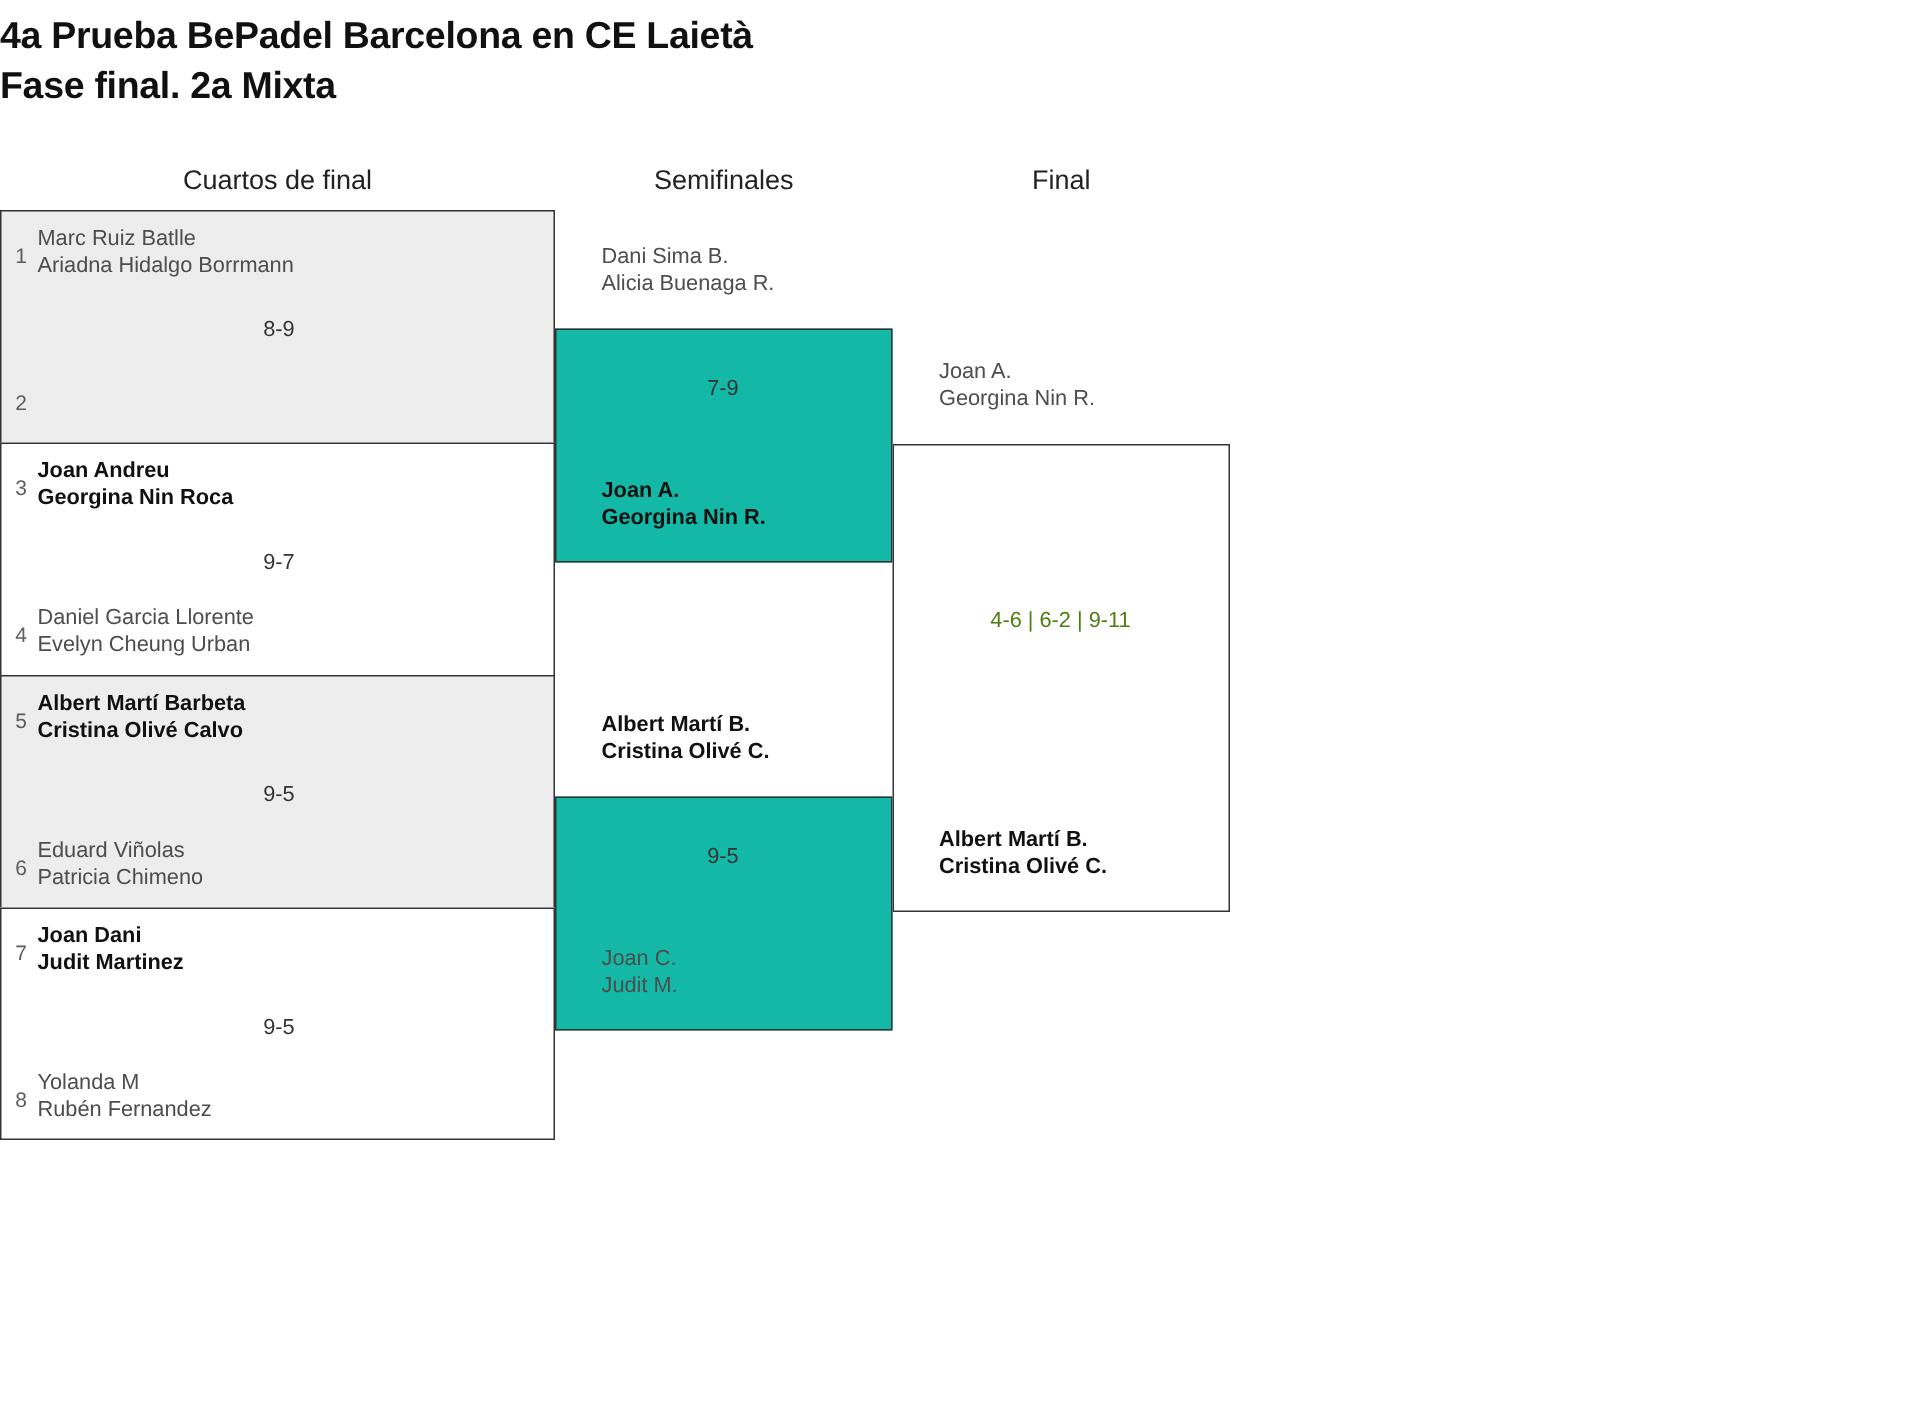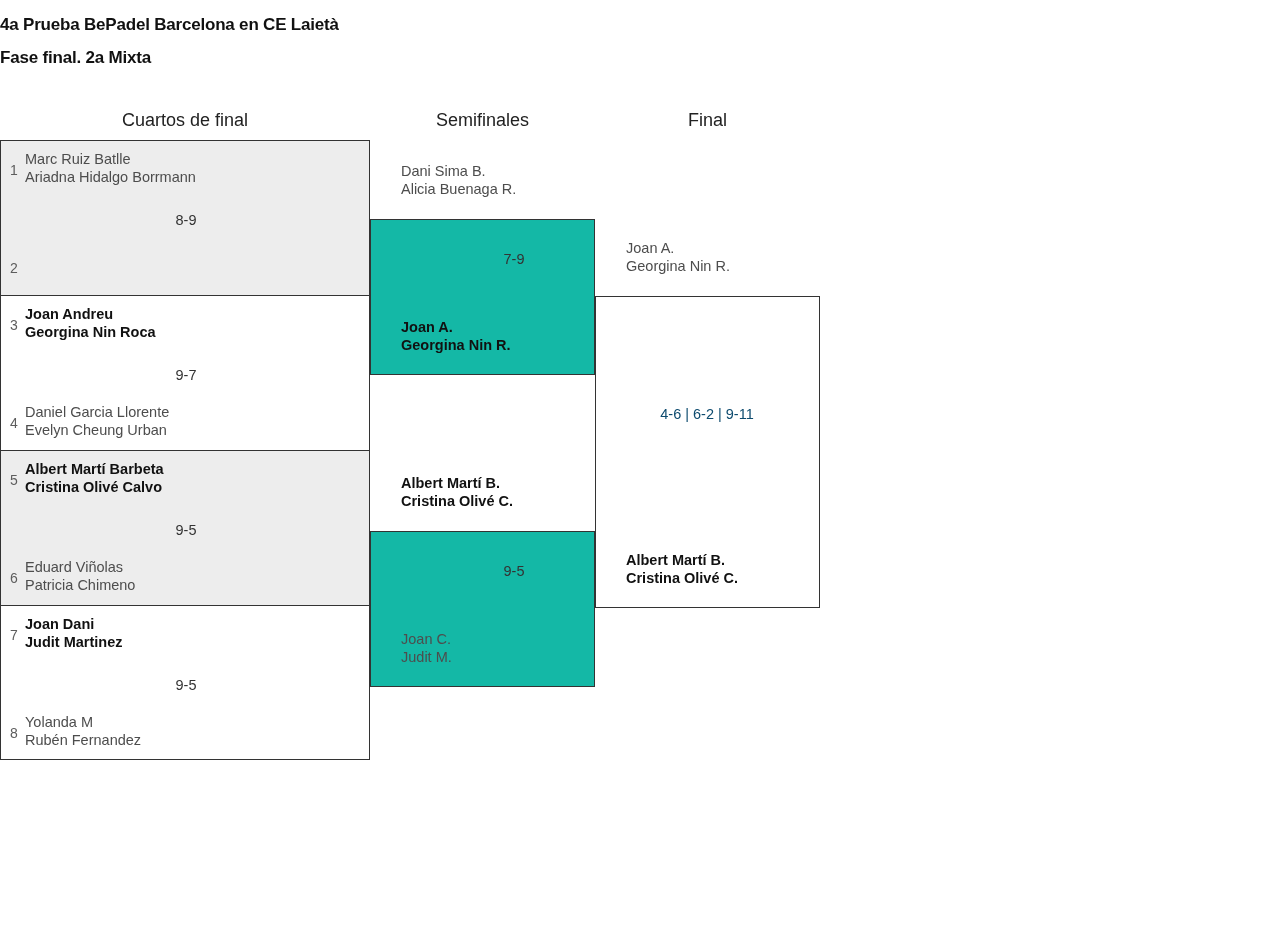--- a/index.html
+++ b/index.html
@@ -17,21 +17,21 @@
   }
 
   
   .title-block {
     position: absolute;
     left: 0px;
     top: 8px;
     width: 900px;
   }
   .title-line {
-    font-size: 17px;
+    font-size: 25px;
     font-weight: 700;
     line-height: 33px;
     color: #111111;
     letter-spacing: -0.2px;
     white-space: nowrap;
   }
 
   
   .round-header {
     position: absolute;
@@ -146,21 +146,20 @@
 
   .sf-score {
     position: absolute;
     left: 0px;
     top: 30px;
     width: 222px;
     text-align: center;
     font-size: 14.5px;
     color: #333333;
     line-height: 18px;
-    padding-left: 32px;
   }
 
   
   .f-box {
     position: absolute;
     left: 595px;
     top: 296px;
     width: 225px;
     height: 312px;
     box-sizing: border-box;
@@ -178,21 +177,21 @@
   #f-top { top: -58px; }
   #f-bot { top: 254px; }
 
   .f-score {
     position: absolute;
     left: 0px;
     top: 108px;
     width: 222px;
     text-align: center;
     font-size: 14.5px;
-    color: #0c4a6e;
+    color: #4d7c0f;
     line-height: 18px;
   }
 </style>
 </head>
 <body>
 
 <div class="title-block">
   <div class="title-line">4a Prueba BePadel Barcelona en CE Laietà</div>
   <div class="title-line">Fase final. 2a Mixta</div>
 </div>

